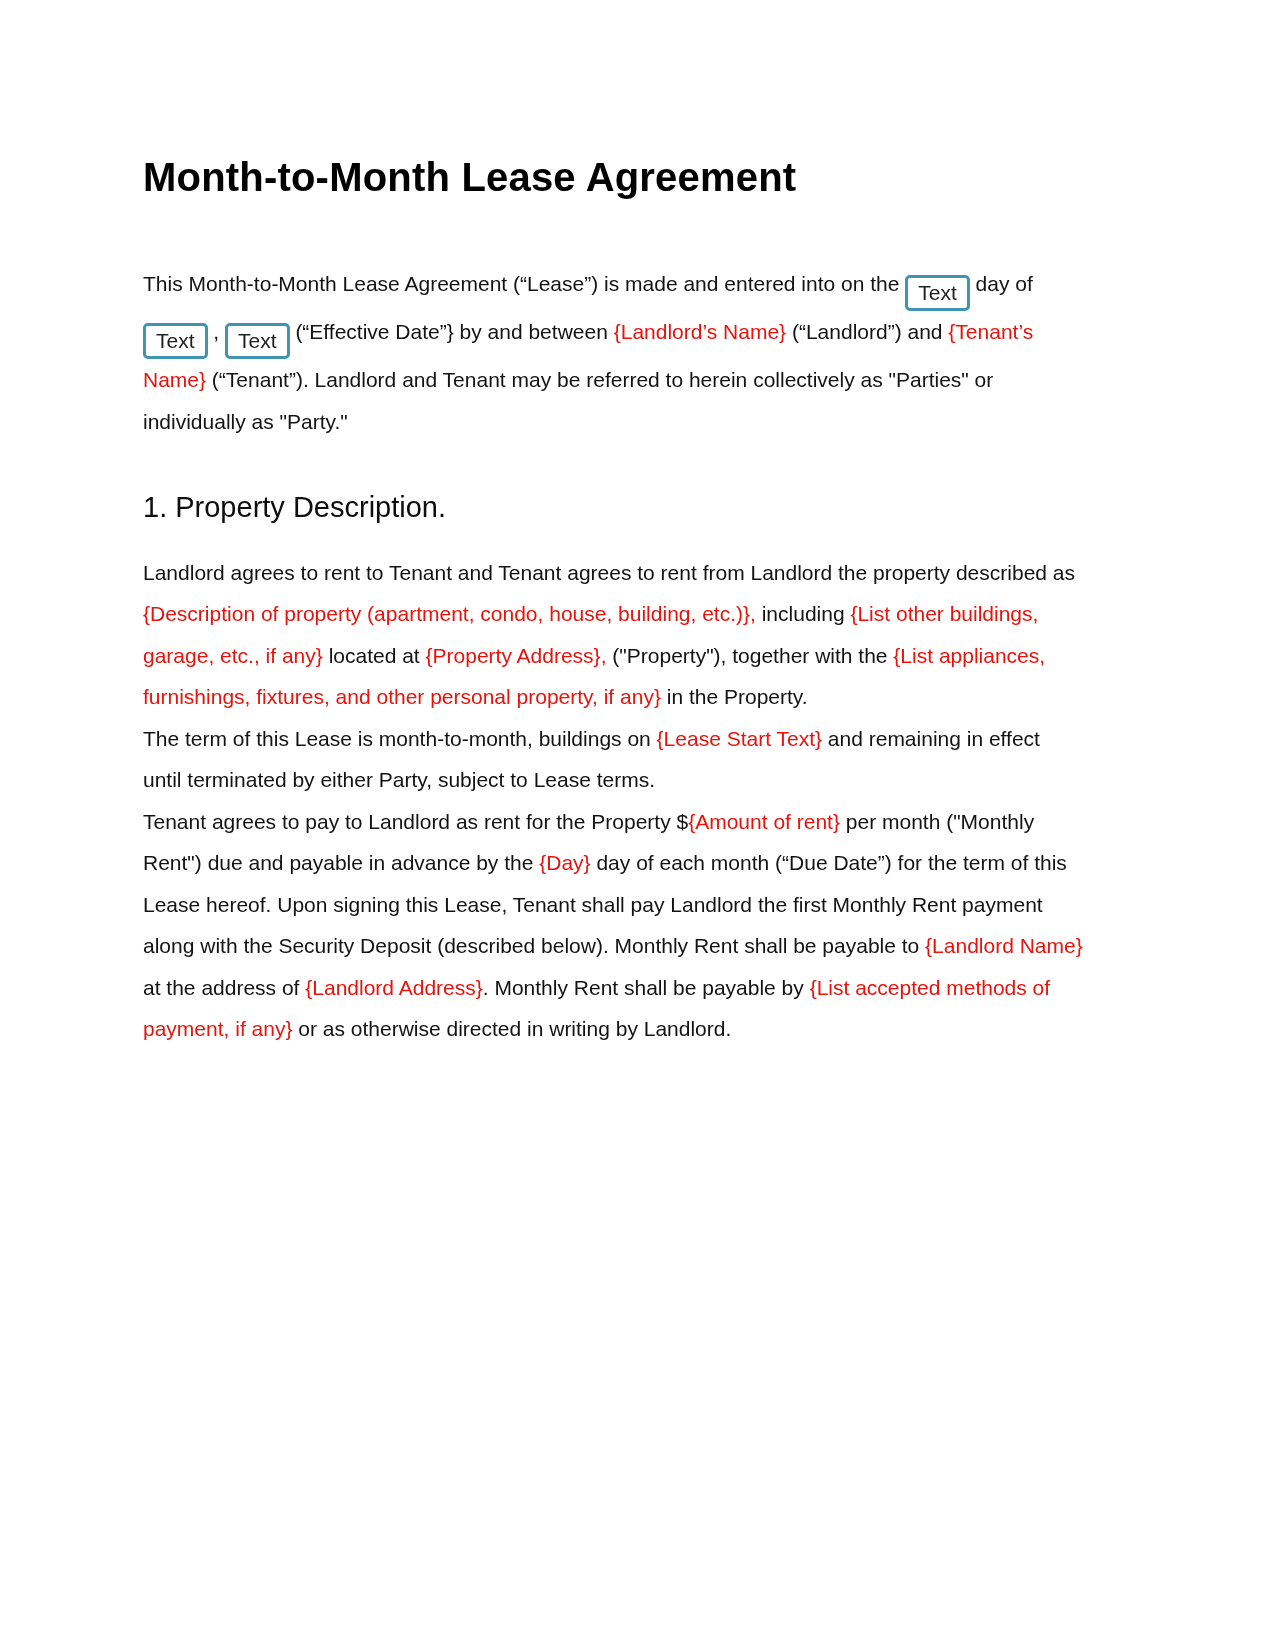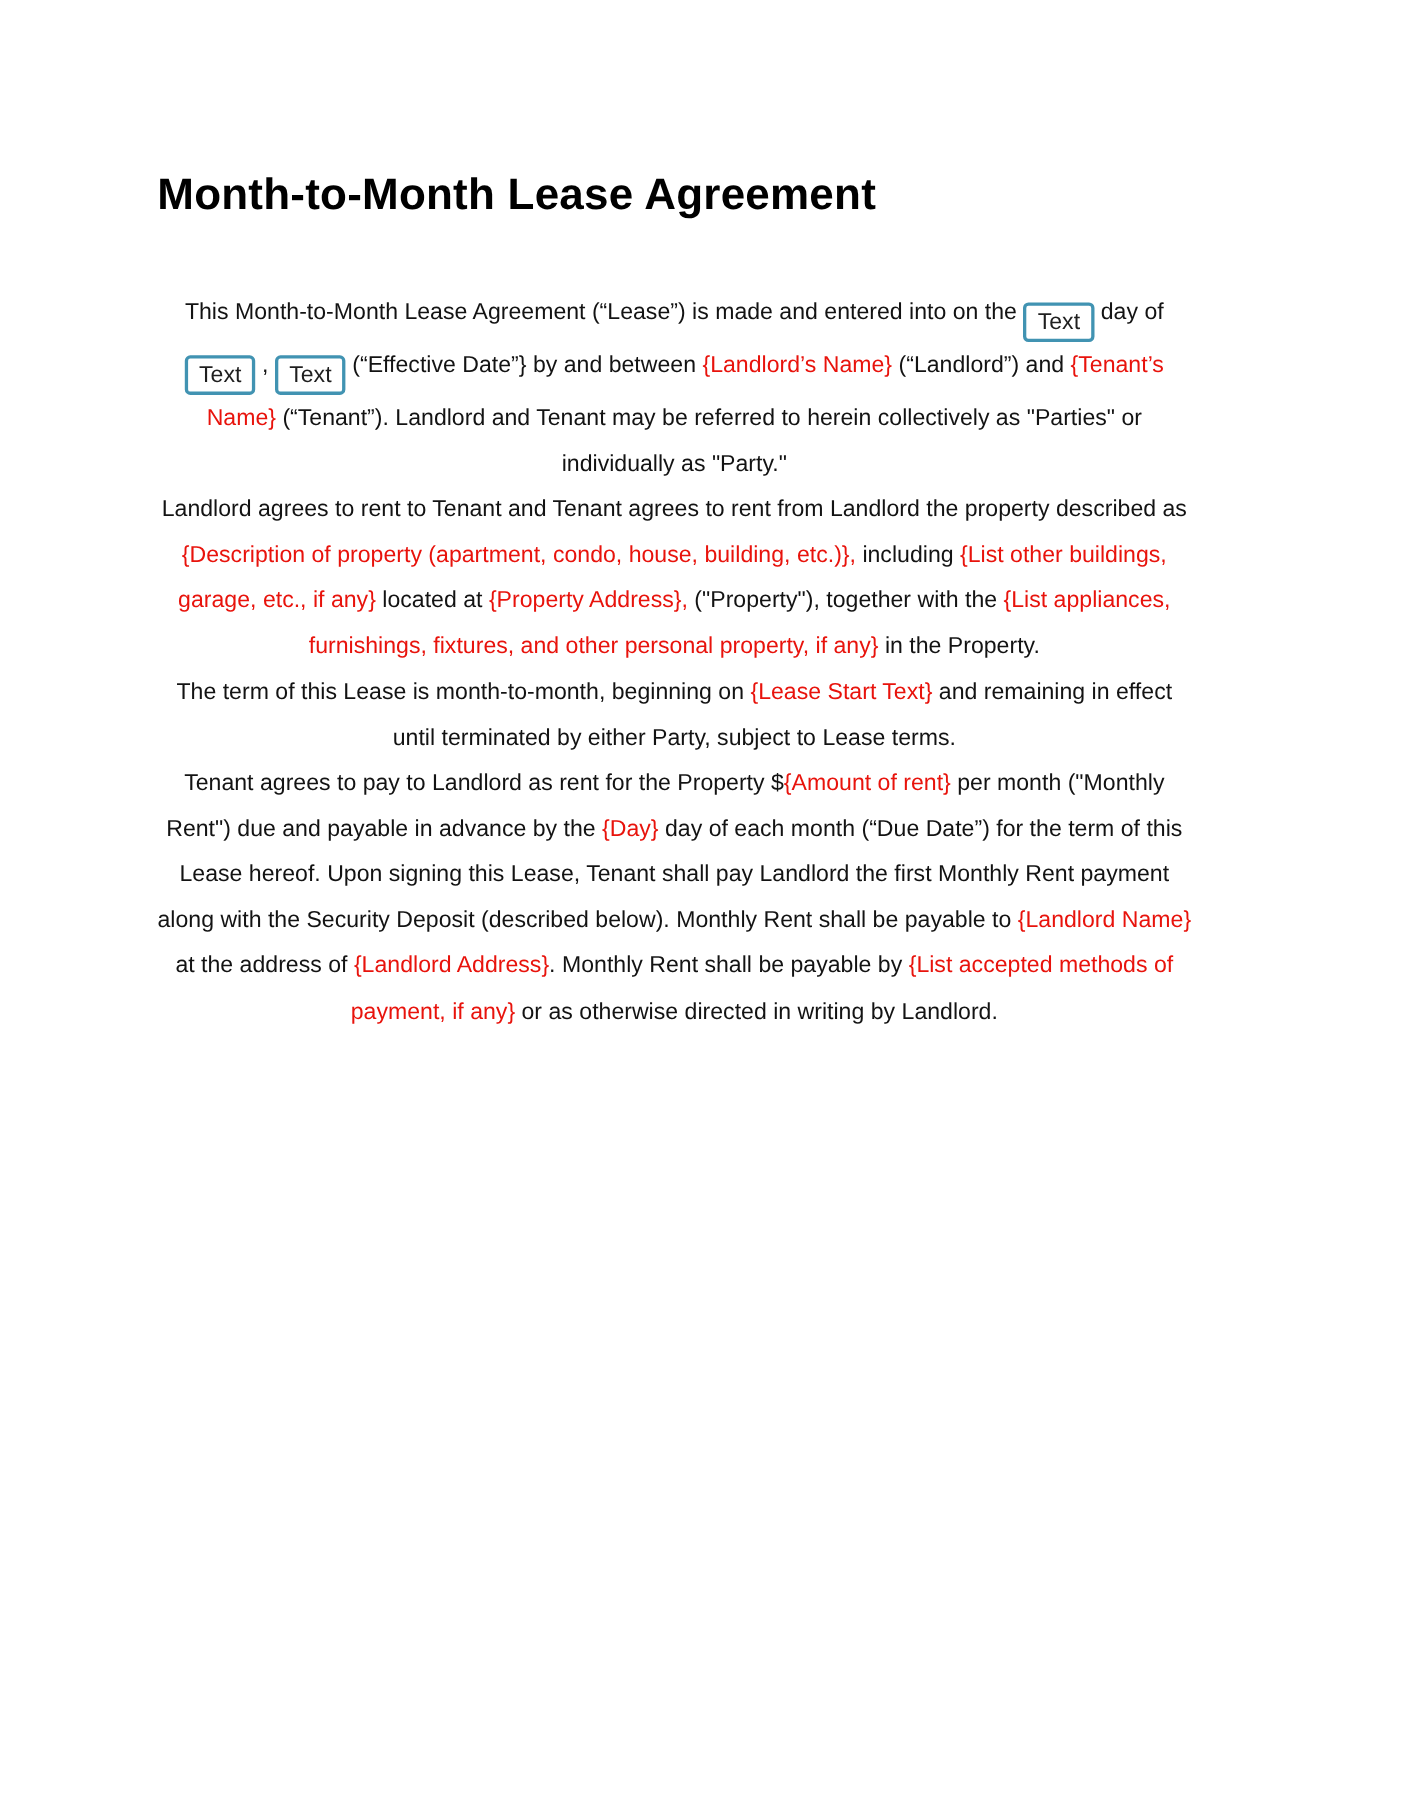--- a/index.html
+++ b/index.html
@@ -31,21 +31,20 @@
     font-size: 29px;
     line-height: 1.2;
     font-weight: 400;
     color: #0e0e0e;
   }
   p.body-para {
     margin: 0;
     font-size: 21px;
     line-height: 41.5px;
     color: #131313;
-    text-align: center;
   }
   p.body-para .txt {
     color: #131313;
   }
   p.body-para .placeholder {
     color: var(--ph-color, #e8130c);
   }
   .field-box {
     display: inline-block;
     box-sizing: content-box;
@@ -64,24 +63,25 @@
 </head>
 <body>
 
 <div class="page">
 
   <h1 class="doc-title">Month-to-Month Lease Agreement</h1>
 
   <p class="body-para"><span class="txt">This Month-to-Month Lease Agreement (“Lease”) is made and entered into on the </span><span class="field-box">Text</span><span class="txt"> day of </span><span class="field-box">Text</span><span class="txt"> , </span><span class="field-box">Text</span><span class="txt"> (“Effective Date”} by and between </span><span class="placeholder">{Landlord’s Name}</span><span class="txt"> (“Landlord”) and </span><span class="placeholder">{Tenant’s Name}</span><span class="txt"> (“Tenant”). Landlord and Tenant may be referred to herein collectively as "Parties" or individually as "Party."</span></p>
 
   <section>
+    <h2 class="section-heading">1. Property Description.</h2>
     <p class="body-para"><span class="txt">Landlord agrees to rent to Tenant and Tenant agrees to rent from Landlord the property described as </span><span class="placeholder">{Description of property (apartment, condo, house, building, etc.)},</span><span class="txt"> including </span><span class="placeholder">{List other buildings, garage, etc., if any}</span><span class="txt"> located at </span><span class="placeholder">{Property Address},</span><span class="txt"> ("Property"), together with the </span><span class="placeholder">{List appliances, furnishings, fixtures, and other personal property, if any}</span><span class="txt"> in the Property.</span></p>
   </section>
 
   <section>
-    <p class="body-para"><span class="txt">The term of this Lease is month-to-month, beginning on </span><span class="placeholder">{Lease Start Text}</span><span class="txt"> and remaining in effect until terminated by either Party, subject to Lease terms.</span></p>
+    <p class="body-para"><span class="txt">The term of this Lease is month-to-month, buildings on </span><span class="placeholder">{Lease Start Text}</span><span class="txt"> and remaining in effect until terminated by either Party, subject to Lease terms.</span></p>
   </section>
 
   <section>
     <p class="body-para"><span class="txt">Tenant agrees to pay to Landlord as rent for the Property $</span><span class="placeholder">{Amount of rent}</span><span class="txt"> per month ("Monthly Rent") due and payable in advance by the </span><span class="placeholder">{Day}</span><span class="txt"> day of each month (“Due Date”) for the term of this Lease hereof. Upon signing this Lease, Tenant shall pay Landlord the first Monthly Rent payment along with the Security Deposit (described below). Monthly Rent shall be payable to </span><span class="placeholder">{Landlord Name}</span><span class="txt"> at the address of </span><span class="placeholder">{Landlord Address}</span><span class="txt">. Monthly Rent shall be payable by </span><span class="placeholder">{List accepted methods of payment, if any}</span><span class="txt"> or as otherwise directed in writing by Landlord.</span></p>
   </section>
 
 </div>
 
 </body></html>

